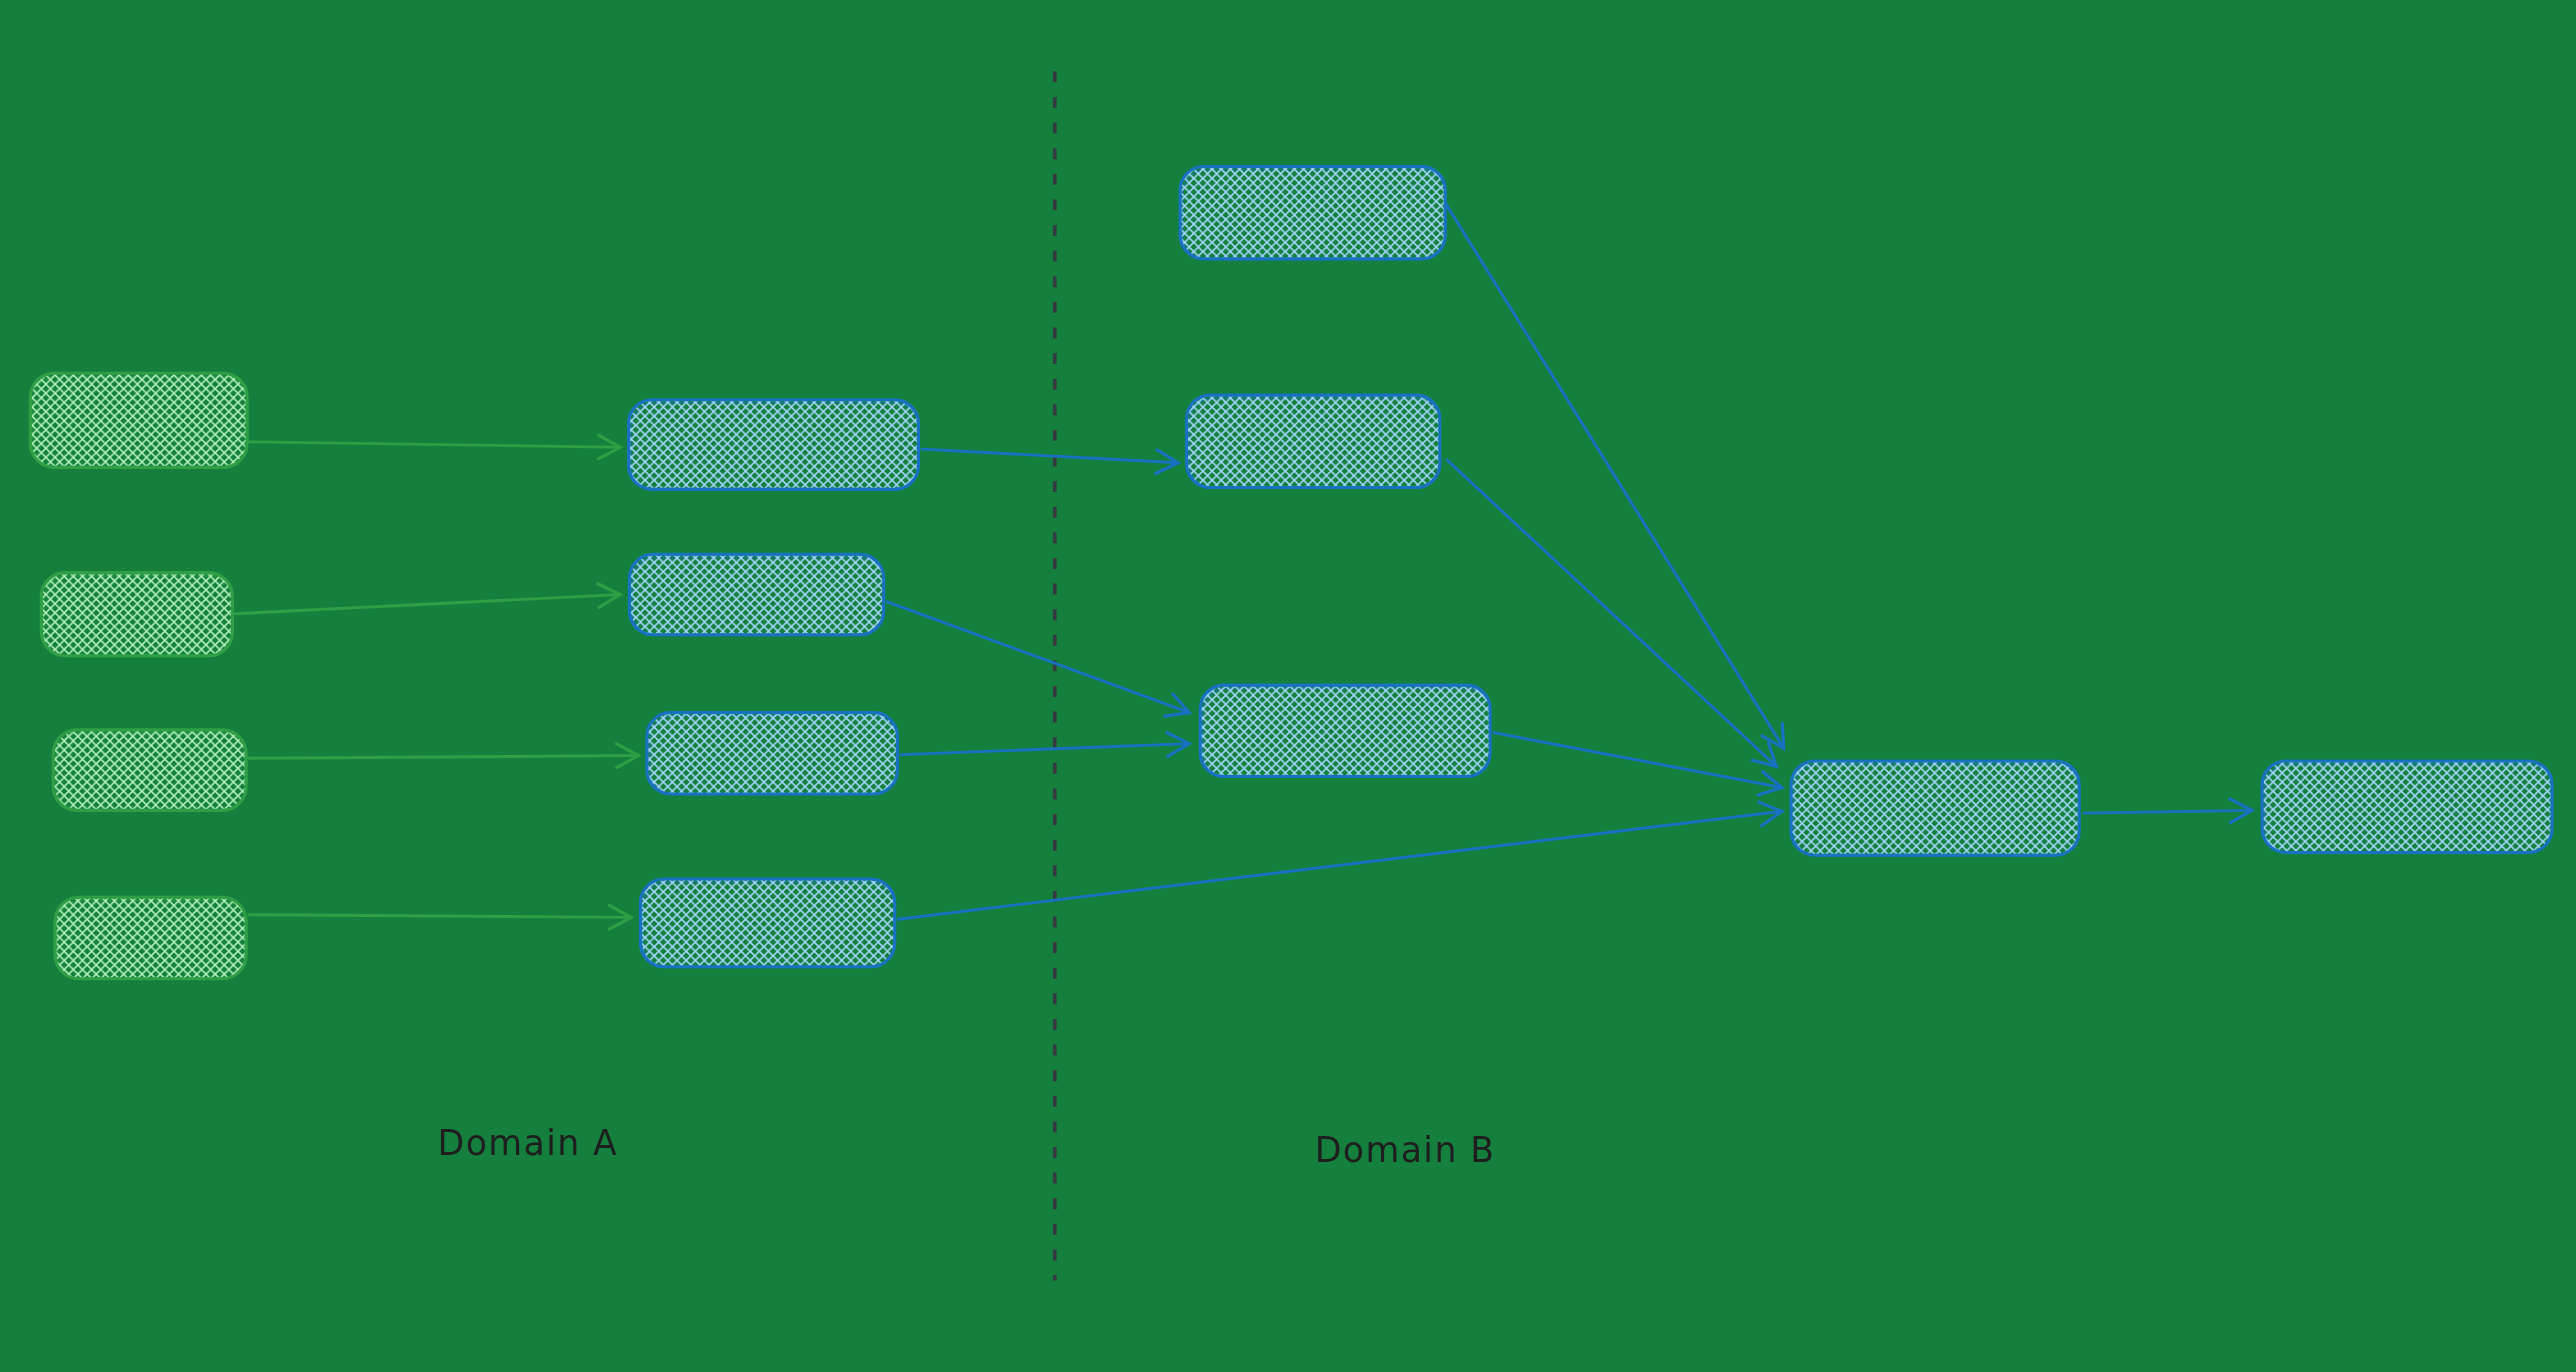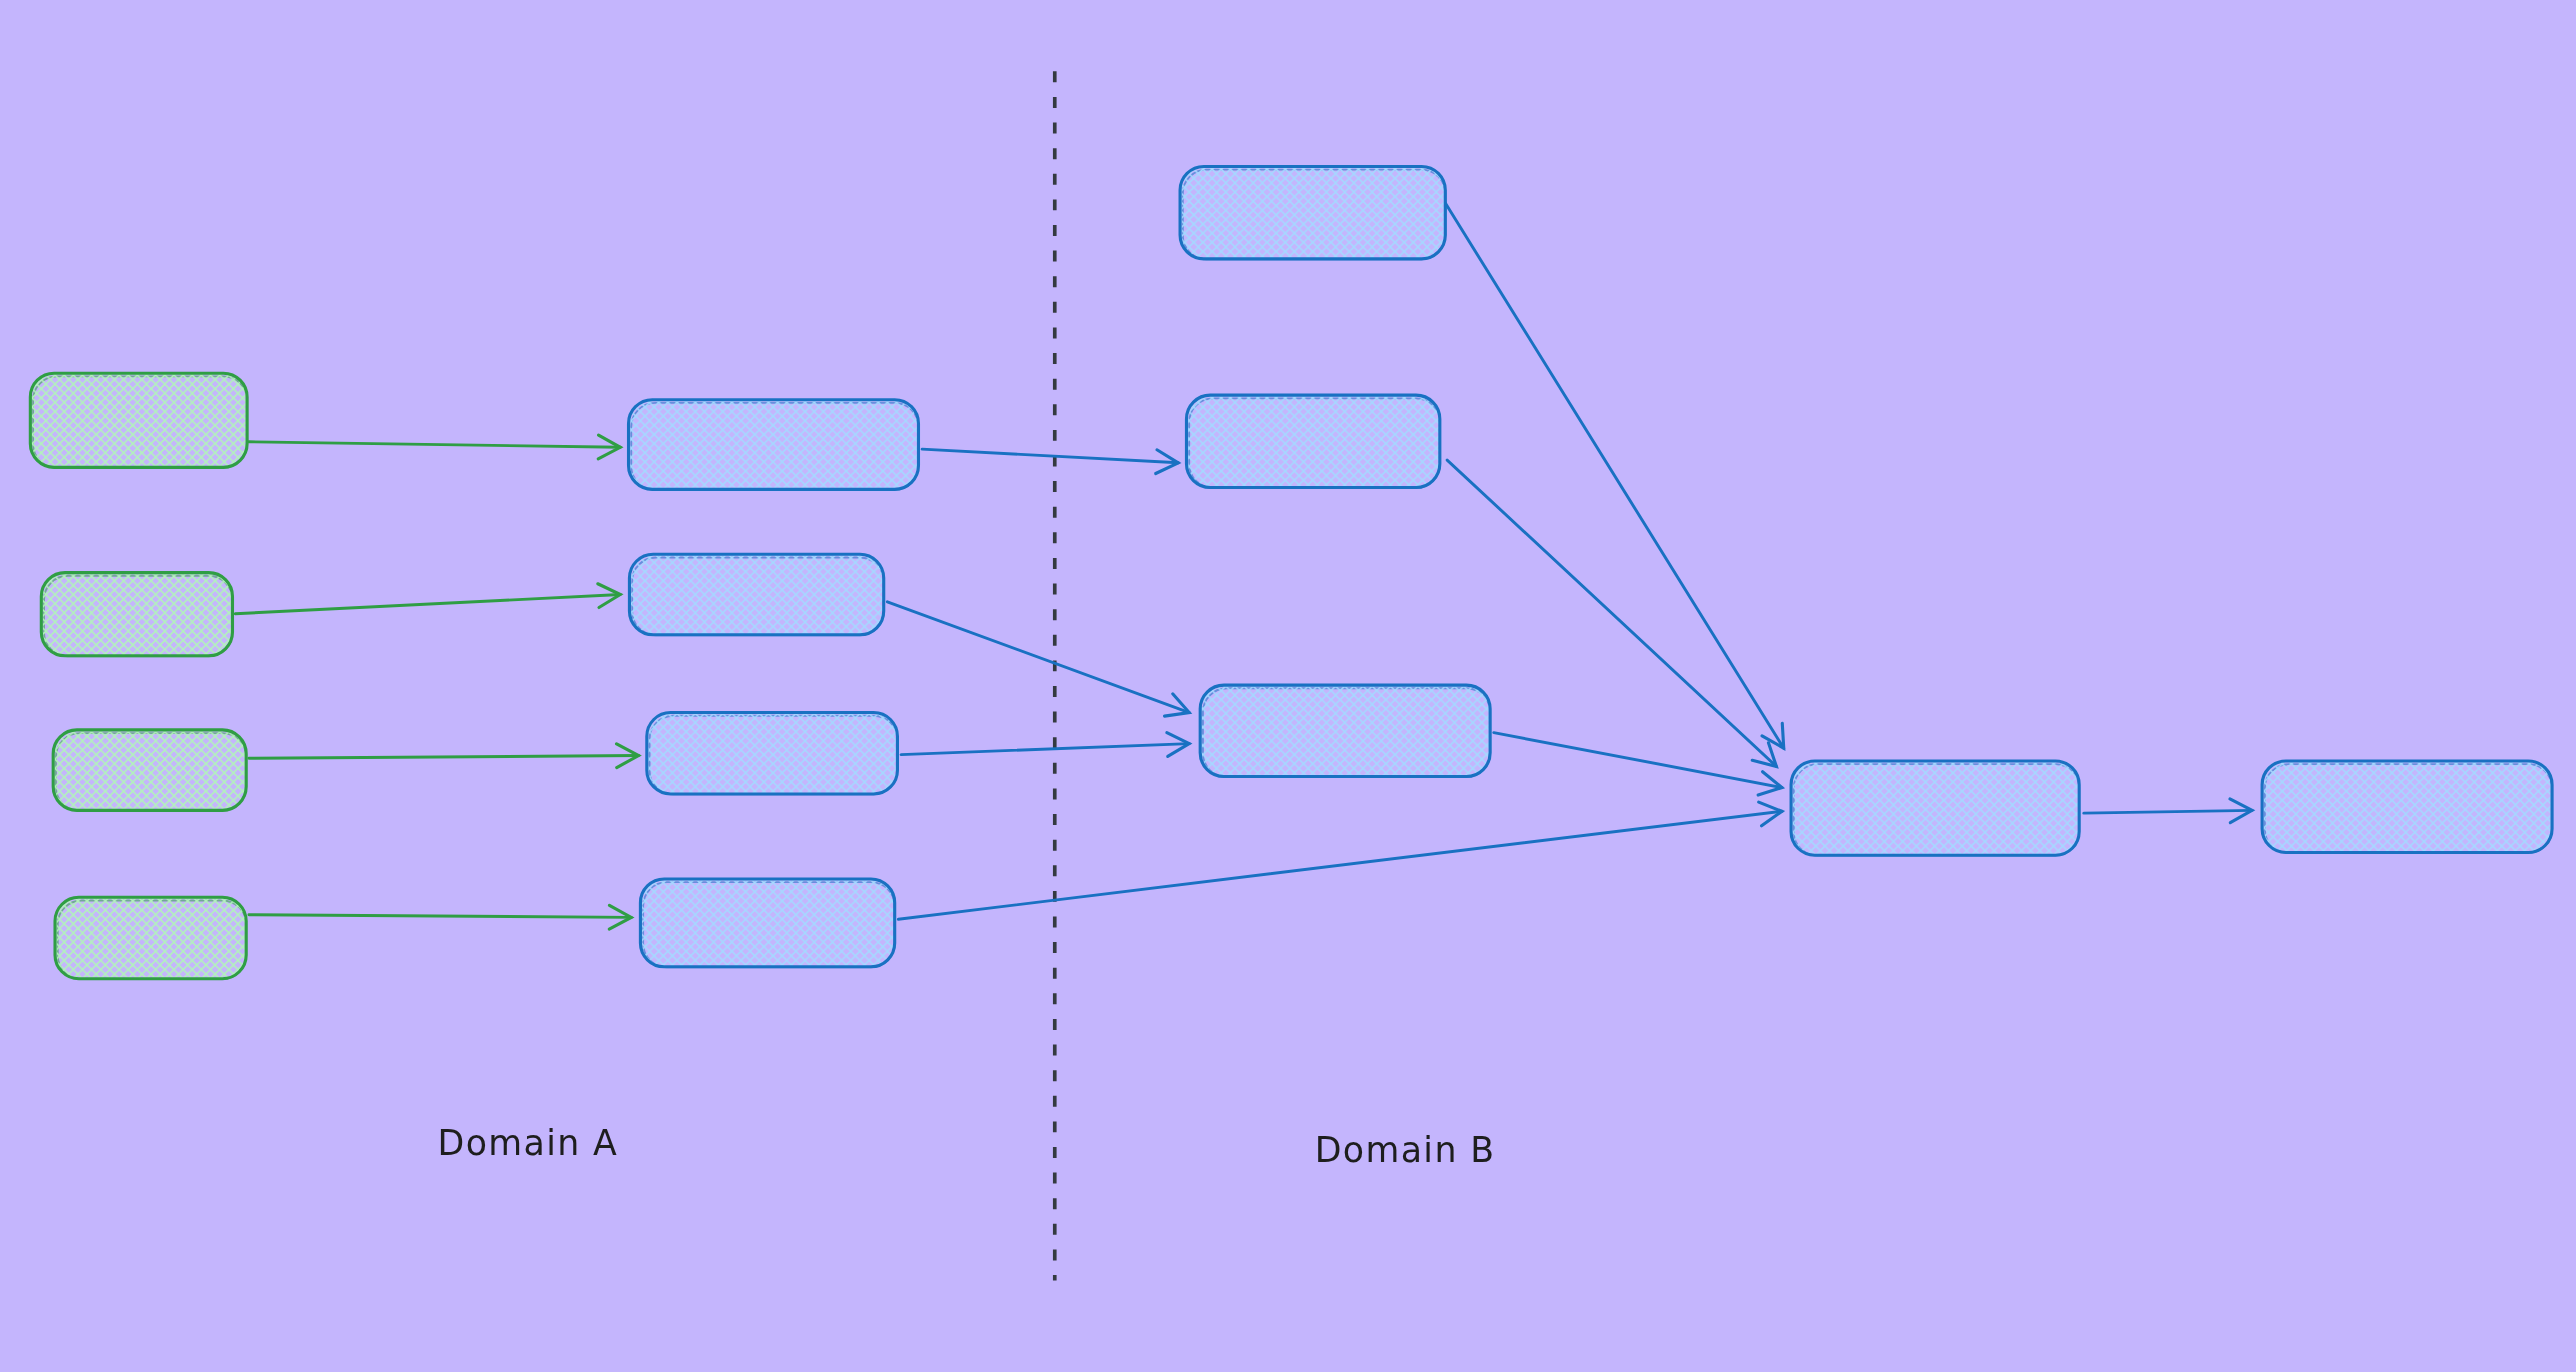--- a/index.html
+++ b/index.html
@@ -4,21 +4,21 @@
 <style>
   html, body {
     margin: 0;
     padding: 0;
     background: #ffffff;
   }
   .stage {
     position: relative;
     width: 2576px;
     height: 1372px;
-    background: #c4b5fd;
+    background: #15803d;
     overflow: hidden;
   }
   svg.canvas {
     position: absolute;
     inset: 0;
     width: 2576px;
     height: 1372px;
     display: block;
   }
   text.hand-label {

